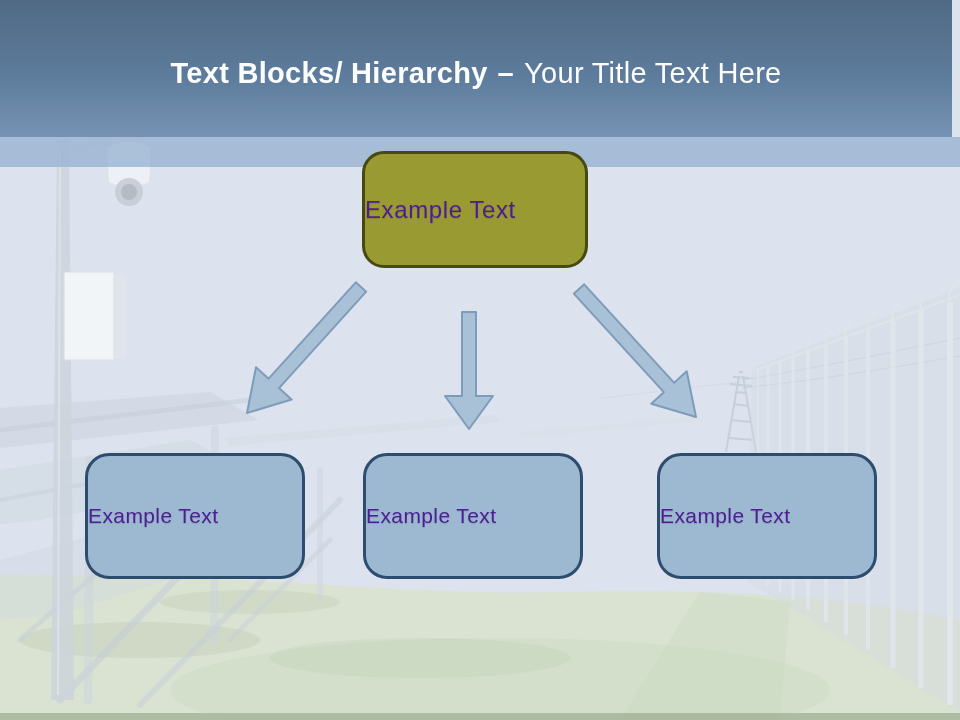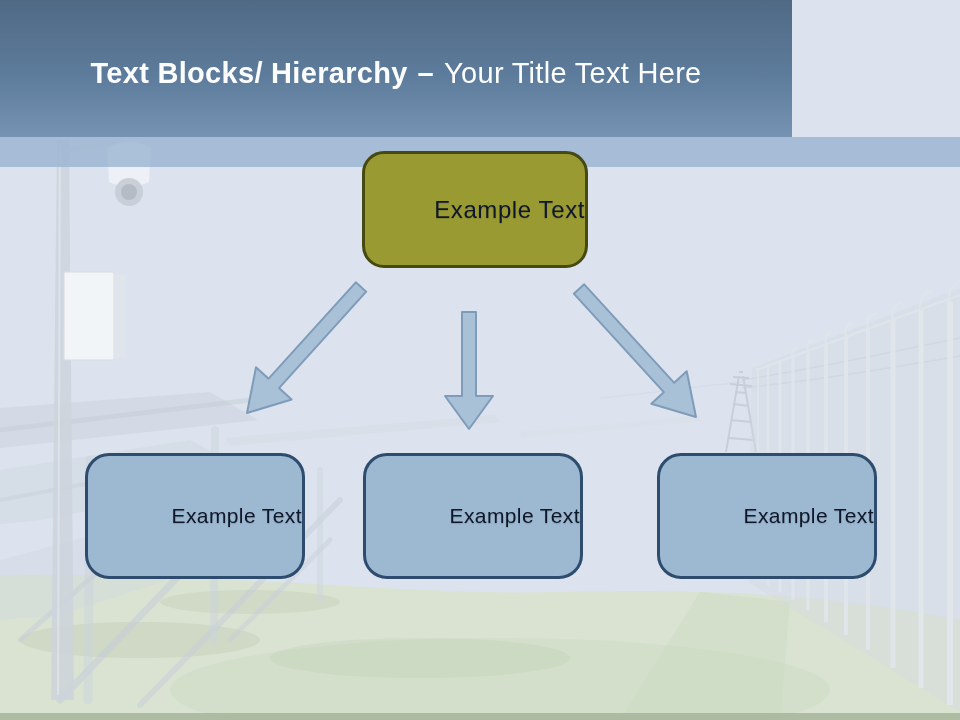--- a/index.html
+++ b/index.html
@@ -3,21 +3,21 @@
 <meta charset="utf-8">
 <style>
   html,body { margin:0; padding:0; background:#fff; }
   .slide {
     position:relative; width:960px; height:720px; overflow:hidden;
     background:#dce3ee;
     font-family:"Liberation Sans", sans-serif;
   }
   
   .header {
-    position:absolute; left:0; top:0; width:792px; height:137px; z-index:3;
+    position:absolute; left:0; top:0; width:952px; height:137px; z-index:3;
     background:linear-gradient(180deg, var(--header-top,#506a85) 0%, #5d7b9b 55%, var(--header-bottom,#7693b3) 100%);
     display:flex; align-items:center; justify-content:center;
     box-sizing:border-box; padding-top:10px;
   }
   .title { color:#fcfdfe; font-size:29px; letter-spacing:0.3px; white-space:nowrap; }
   .title .bold { font-weight:700; }
   .title .dash { font-weight:700; margin:0 10px; }
   .title .reg  { font-weight:400; }
   
   .band {
@@ -32,22 +32,22 @@
   svg.photo  { position:absolute; left:0; top:0; z-index:1; }
   svg.arrows { position:absolute; left:0; top:0; z-index:4; }
   .arrows polygon {
     fill:var(--arrow-fill,#a9c1d7);
     stroke:var(--arrow-border,#7e9cba);
     stroke-width:2; stroke-linejoin:round;
   }
   
   .node {
     position:absolute; z-index:5; box-sizing:border-box;
-    display:flex; align-items:center; justify-content:flex-end;
-    color:#0f172a; text-shadow:0 1px 1px rgba(40,50,30,0.18);
+    display:flex; align-items:center; justify-content:flex-start;
+    color:#4c1d95; text-shadow:0 1px 1px rgba(40,50,30,0.18);
   }
   .node.root {
     left:362px; top:151px; width:226px; height:117px; border-radius:22px;
     background:var(--root-fill,#9a9a33); border:3px solid var(--root-border,#464a11);
     font-size:24px; letter-spacing:0.6px;
   }
   .node.child {
     top:453px; width:220px; height:126px; border-radius:24px;
     background:var(--child-fill,#9db8d1); border:3px solid var(--child-border,#2e4d6e);
     font-size:21px; letter-spacing:0.4px;

